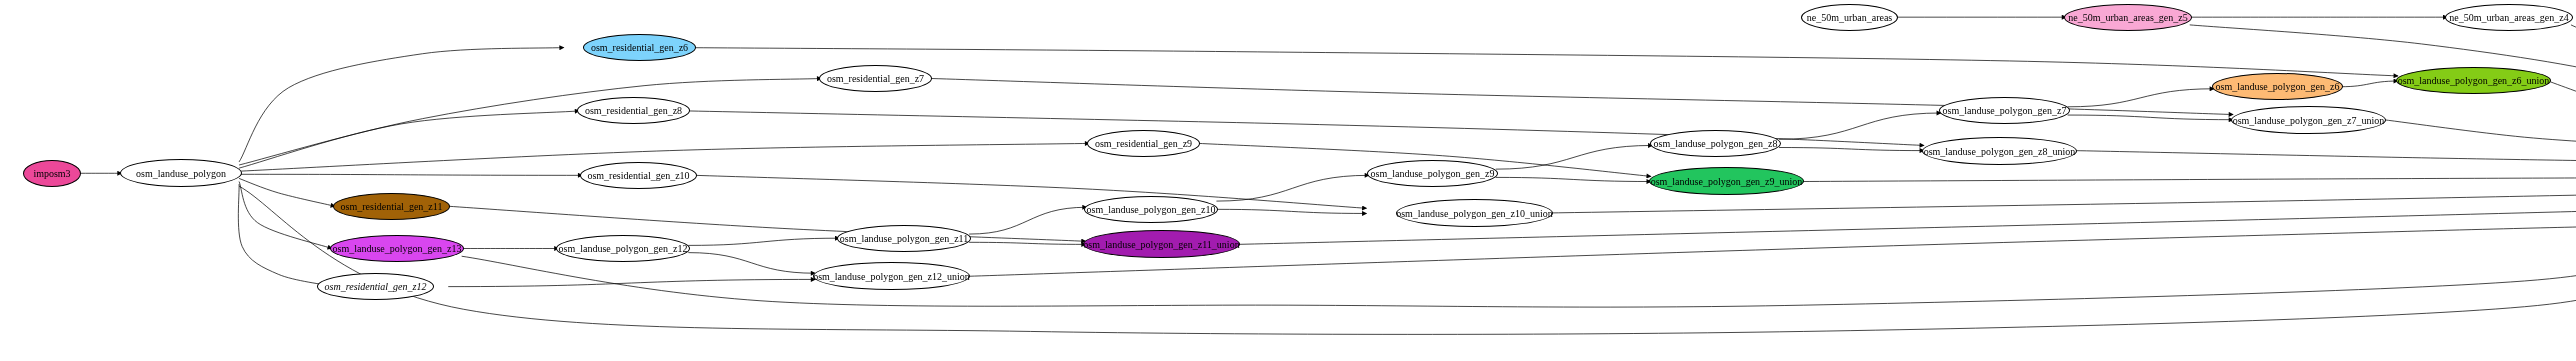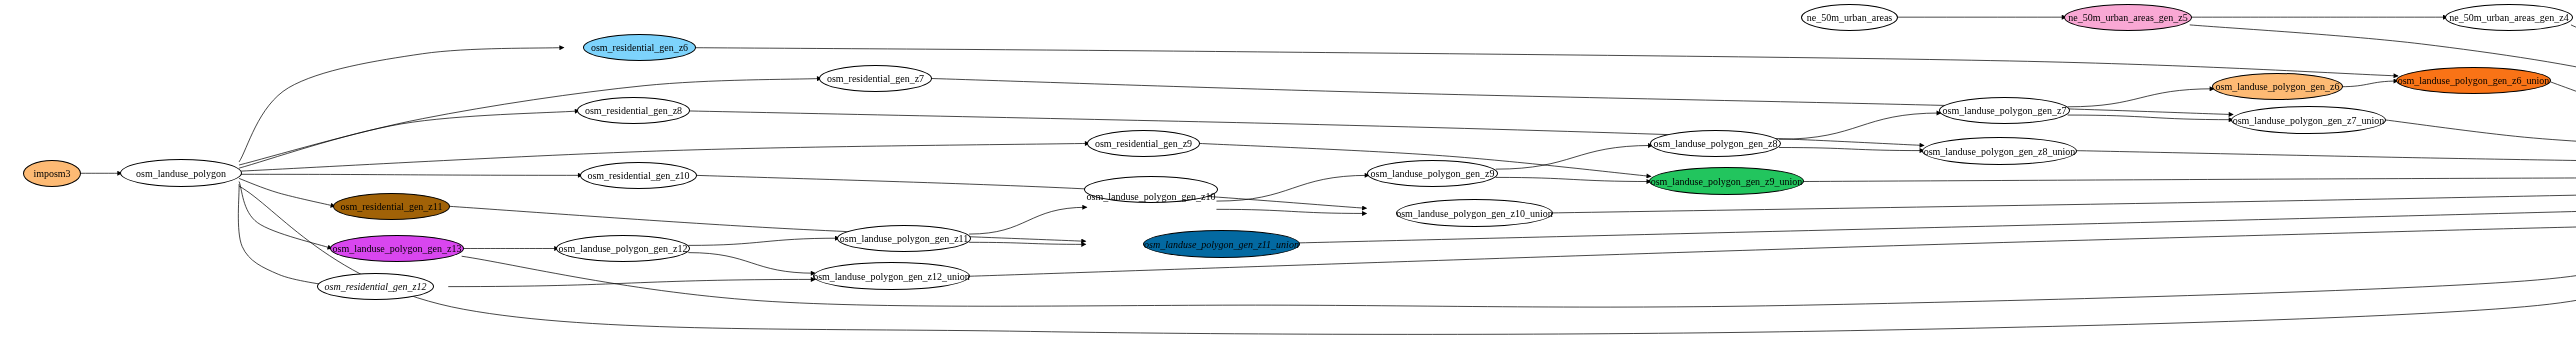--- a/index.html
+++ b/index.html
@@ -61,21 +61,21 @@
         <path class="edge" d="M2948,414 C3173.3,410.3 3931.0,398.5 4300,392 C4669.0,385.5 5018.3,378.0 5162,375.25" marker-end="url(#arrow)" stroke="#000000"></path>
         <path class="edge" d="M2403,474 C2719.2,466.3 3840.2,439.3 4300,428 C4759.8,416.7 5018.3,409.6 5162,405.95" marker-end="url(#arrow)" stroke="#000000"></path>
         <path class="edge" d="M1878,536 C2148.3,527.0 3029.7,496.7 3500,482 C3970.3,467.3 4423.0,455.6 4700,448 C4977.0,440.4 5085.0,438.5 5162,436.65" marker-end="url(#arrow)" stroke="#000000"></path>
         <path class="edge" d="M3680,33 C3845,33 3845,33 4010,33" marker-end="url(#arrow)" stroke="#000000"></path>
         <path class="edge" d="M4250,33 C4500,33 4500,33 4750,33" marker-end="url(#arrow)" stroke="#000000"></path>
         <path class="edge" d="M4250,48 C4325.0,54.2 4560.0,68.0 4700,85 C4840.0,102.0 5013.0,127.2 5090,150 C5167.0,172.8 5150.0,209.8 5162,221.75" marker-end="url(#arrow)" stroke="#000000"></path>
         <path class="edge" d="M4990,48 C5009.2,57.5 5076.3,81.2 5105,105 C5133.7,128.8 5152.5,176.7 5162,191.05" marker-end="url(#arrow)" stroke="#000000"></path>
       </g>
   </svg>
   <div id="node-layer">
-      <div class="node" style="left: 23px; top: 160px; width: 58px; height: 27px; background: #fdba74; border-color: rgb(0, 0, 0);">
+      <div class="node" style="left: 23px; top: 160px; width: 58px; height: 27px; background: #ec4899; border-color: rgb(0, 0, 0);">
         <span>imposm3</span>
       </div>
       <div class="node" style="left: 120px; top: 159px; width: 122px; height: 28px; background: rgb(255, 255, 255); border-color: rgb(0, 0, 0);">
         <span>osm_landuse_polygon</span>
       </div>
       <div class="node" style="left: 583px; top: 34px; width: 113px; height: 27px; background: #7dd3fc; border-color: rgb(0, 0, 0);">
         <span>osm_residential_gen_z6</span>
       </div>
       <div class="node" style="left: 819px; top: 65px; width: 113px; height: 27px; background: rgb(255, 255, 255); border-color: rgb(0, 0, 0);">
         <span>osm_residential_gen_z7</span>
@@ -100,24 +100,24 @@
       </div>
       <div class="node" style="left: 556px; top: 235px; width: 134px; height: 27px; background: rgb(255, 255, 255); border-color: rgb(0, 0, 0);">
         <span>osm_landuse_polygon_gen_z12</span>
       </div>
       <div class="node" style="left: 837px; top: 225px; width: 134px; height: 27px; background: rgb(255, 255, 255); border-color: rgb(0, 0, 0); justify-content: center;">
         <span>osm_landuse_polygon_gen_z11</span>
       </div>
       <div class="node" style="left: 813px; top: 262px; width: 157px; height: 28px; background: rgb(255, 255, 255); border-color: rgb(0, 0, 0);">
         <span>osm_landuse_polygon_gen_z12_union</span>
       </div>
-      <div class="node" style="left: 1084px; top: 176px; width: 134px; height: 27px; background: rgb(255, 255, 255); border-color: rgb(0, 0, 0); align-items: flex-end;">
+      <div class="node" style="left: 1084px; top: 196px; width: 134px; height: 27px; background: rgb(255, 255, 255); border-color: rgb(0, 0, 0);">
         <span>osm_landuse_polygon_gen_z10</span>
       </div>
-      <div class="node" style="left: 1143px; top: 230px; width: 157px; height: 28px; background: #0369a1; border-color: rgb(0, 0, 0); font-style: italic;">
+      <div class="node" style="left: 1083px; top: 230px; width: 157px; height: 28px; background: #a21caf; border-color: rgb(0, 0, 0);">
         <span>osm_landuse_polygon_gen_z11_union</span>
       </div>
       <div class="node" style="left: 1367px; top: 160px; width: 131px; height: 27px; background: rgb(255, 255, 255); border-color: rgb(0, 0, 0);">
         <span>osm_landuse_polygon_gen_z9</span>
       </div>
       <div class="node" style="left: 1396px; top: 199px; width: 157px; height: 28px; background: rgb(255, 255, 255); border-color: rgb(0, 0, 0);">
         <span>osm_landuse_polygon_gen_z10_union</span>
       </div>
       <div class="node" style="left: 1650px; top: 130px; width: 131px; height: 27px; background: rgb(255, 255, 255); border-color: rgb(0, 0, 0);">
         <span>osm_landuse_polygon_gen_z8</span>
@@ -130,21 +130,21 @@
       </div>
       <div class="node" style="left: 1922px; top: 137px; width: 155px; height: 28px; background: rgb(255, 255, 255); border-color: rgb(0, 0, 0);">
         <span>osm_landuse_polygon_gen_z8_union</span>
       </div>
       <div class="node" style="left: 2212px; top: 73px; width: 131px; height: 27px; background: #fdba74; border-color: rgb(0, 0, 0);">
         <span>osm_landuse_polygon_gen_z6</span>
       </div>
       <div class="node" style="left: 2231px; top: 106px; width: 155px; height: 28px; background: rgb(255, 255, 255); border-color: rgb(0, 0, 0);">
         <span>osm_landuse_polygon_gen_z7_union</span>
       </div>
-      <div class="node" style="left: 2396px; top: 67px; width: 155px; height: 27px; background: #f97316; border-color: rgb(0, 0, 0);">
+      <div class="node" style="left: 2396px; top: 67px; width: 155px; height: 27px; background: #84cc16; border-color: rgb(0, 0, 0);">
         <span>osm_landuse_polygon_gen_z6_union</span>
       </div>
       <div class="node" style="left: 1801px; top: 3.6px; width: 97px; height: 27px; background: rgb(255, 255, 255); border-color: rgb(0, 0, 0);">
         <span>ne_50m_urban_areas</span>
       </div>
       <div class="node" style="left: 2064px; top: 3.6px; width: 128px; height: 27px; background: #f9a8d4; border-color: rgb(0, 0, 0);">
         <span>ne_50m_urban_areas_gen_z5</span>
       </div>
       <div class="node" style="left: 2445px; top: 3.6px; width: 128px; height: 27px; background: rgb(255, 255, 255); border-color: rgb(0, 0, 0);">
         <span>ne_50m_urban_areas_gen_z4</span>

